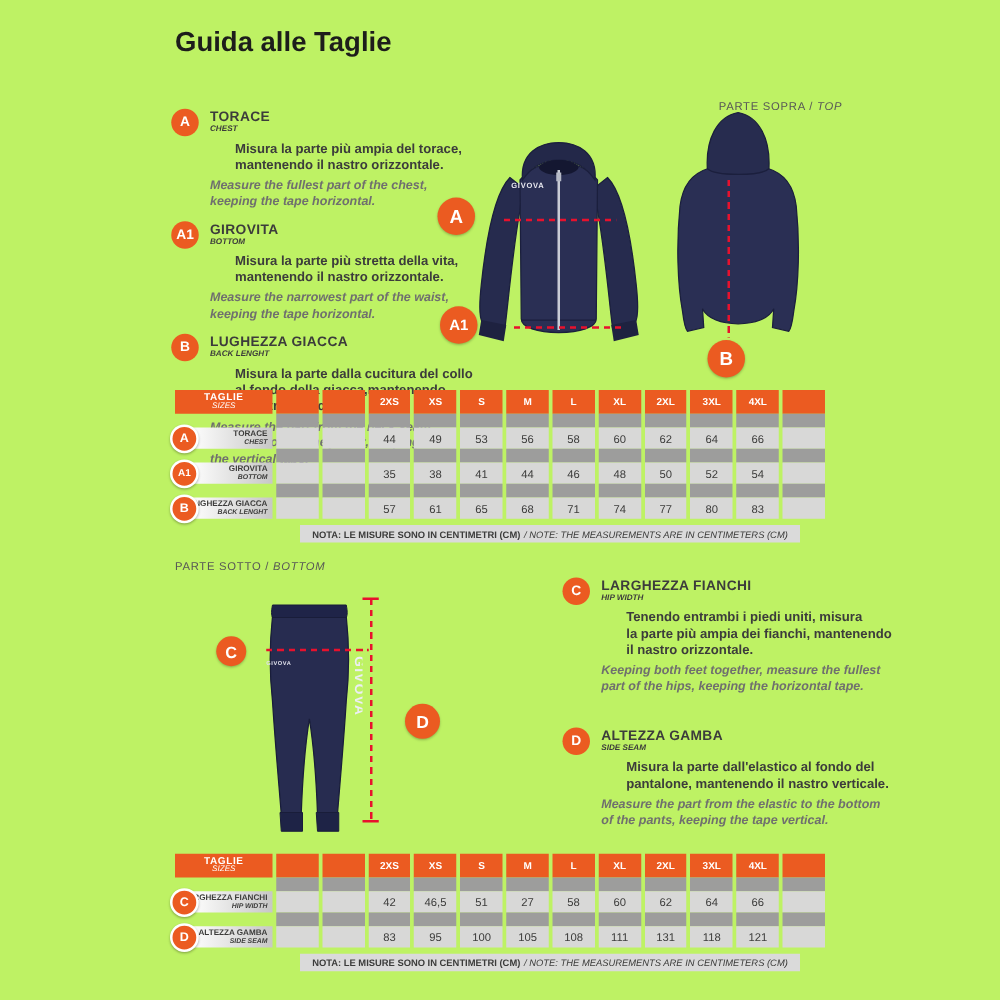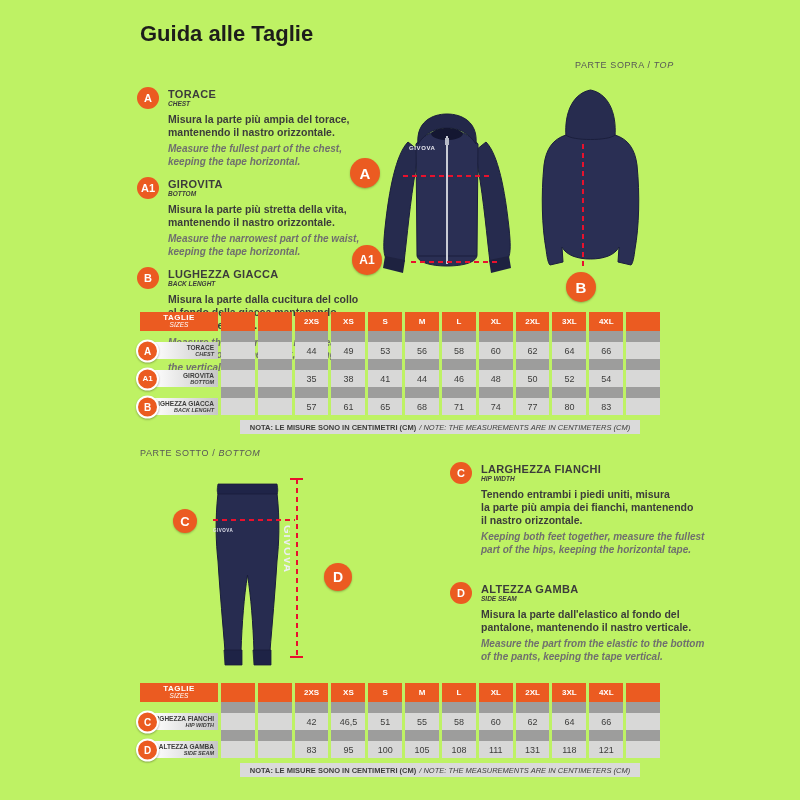--- a/index.html
+++ b/index.html
@@ -7,35 +7,35 @@
         font-family:"Liberation Sans", sans-serif;color:#3c3c3b;overflow:hidden;}
 
   
   .title-block{position:absolute;left:140px;top:22px;}
   .title-main{font-size:22px;font-weight:bold;color:#1d1d1b;line-height:1.08;}
   .title-sub{font-size:20px;font-style:italic;color:#2b2b29;line-height:1.12;}
 
   
   .part-label{position:absolute;font-size:9px;letter-spacing:.6px;color:#575756;white-space:nowrap;}
   .part-label .en{font-style:italic;}
-  #part-top{left:575px;top:60px;}
+  #part-top{left:575px;top:80px;}
   #part-bottom{left:140px;top:448px;}
 
   
   .measures{position:absolute;}
   #measures-top{left:137px;top:88px;width:272px;}
   #measures-bottom{left:450px;top:463px;width:290px;}
   .measure{position:relative;padding-left:31px;margin-bottom:10px;}
   #measures-bottom .measure{margin-bottom:27px;}
   .m-circle{position:absolute;left:0;top:-1px;width:22px;height:22px;border-radius:50%;
             background:#EB5B21;color:#fff;font-weight:bold;font-size:11px;
             display:flex;align-items:center;justify-content:center;}
   .m-name{font-size:11px;font-weight:bold;letter-spacing:.3px;line-height:1.1;color:#3c3c3b;}
   .m-sub{font-size:6.5px;font-weight:bold;font-style:italic;line-height:1.2;margin-bottom:5px;}
-  .m-it{font-size:10.5px;font-weight:bold;line-height:1.25;white-space:pre-line;margin-bottom:4px;color:#3c3c3b;}
+  .m-it{font-size:10.5px;font-weight:bold;line-height:1.25;white-space:pre-line;margin-bottom:4px;color:#3c3c3b;margin-left:20px;}
   .m-en{font-size:10px;font-style:italic;color:#6f6f6e;line-height:1.25;white-space:pre-line;font-weight:bold;}
 
   
   .illu{position:absolute;}
   #jacket-front{left:380px;top:110px;width:134px;height:170px;}
   #jacket-back{left:533px;top:87px;width:115px;height:185px;}
   #pants{left:205px;top:481px;width:85px;height:190px;}
 
   
   .dash-h{position:absolute;height:2px;
@@ -353,21 +353,21 @@
         <div class="t-label">
           <div class="t-circle">C</div>
           <div class="t-label-name">LARGHEZZA FIANCHI</div>
           <div class="t-label-sub">HIP WIDTH</div>
         </div>
         <div class="t-val"></div>
         <div class="t-val"></div>
         <div class="t-val">42</div>
         <div class="t-val">46,5</div>
         <div class="t-val">51</div>
-        <div class="t-val">55</div>
+        <div class="t-val">27</div>
         <div class="t-val">58</div>
         <div class="t-val">60</div>
         <div class="t-val">62</div>
         <div class="t-val">64</div>
         <div class="t-val">66</div>
         <div class="t-val"></div>
         <div class="t-sp-label"></div>
         <div class="t-sp"></div>
         <div class="t-sp"></div>
         <div class="t-sp"></div>

